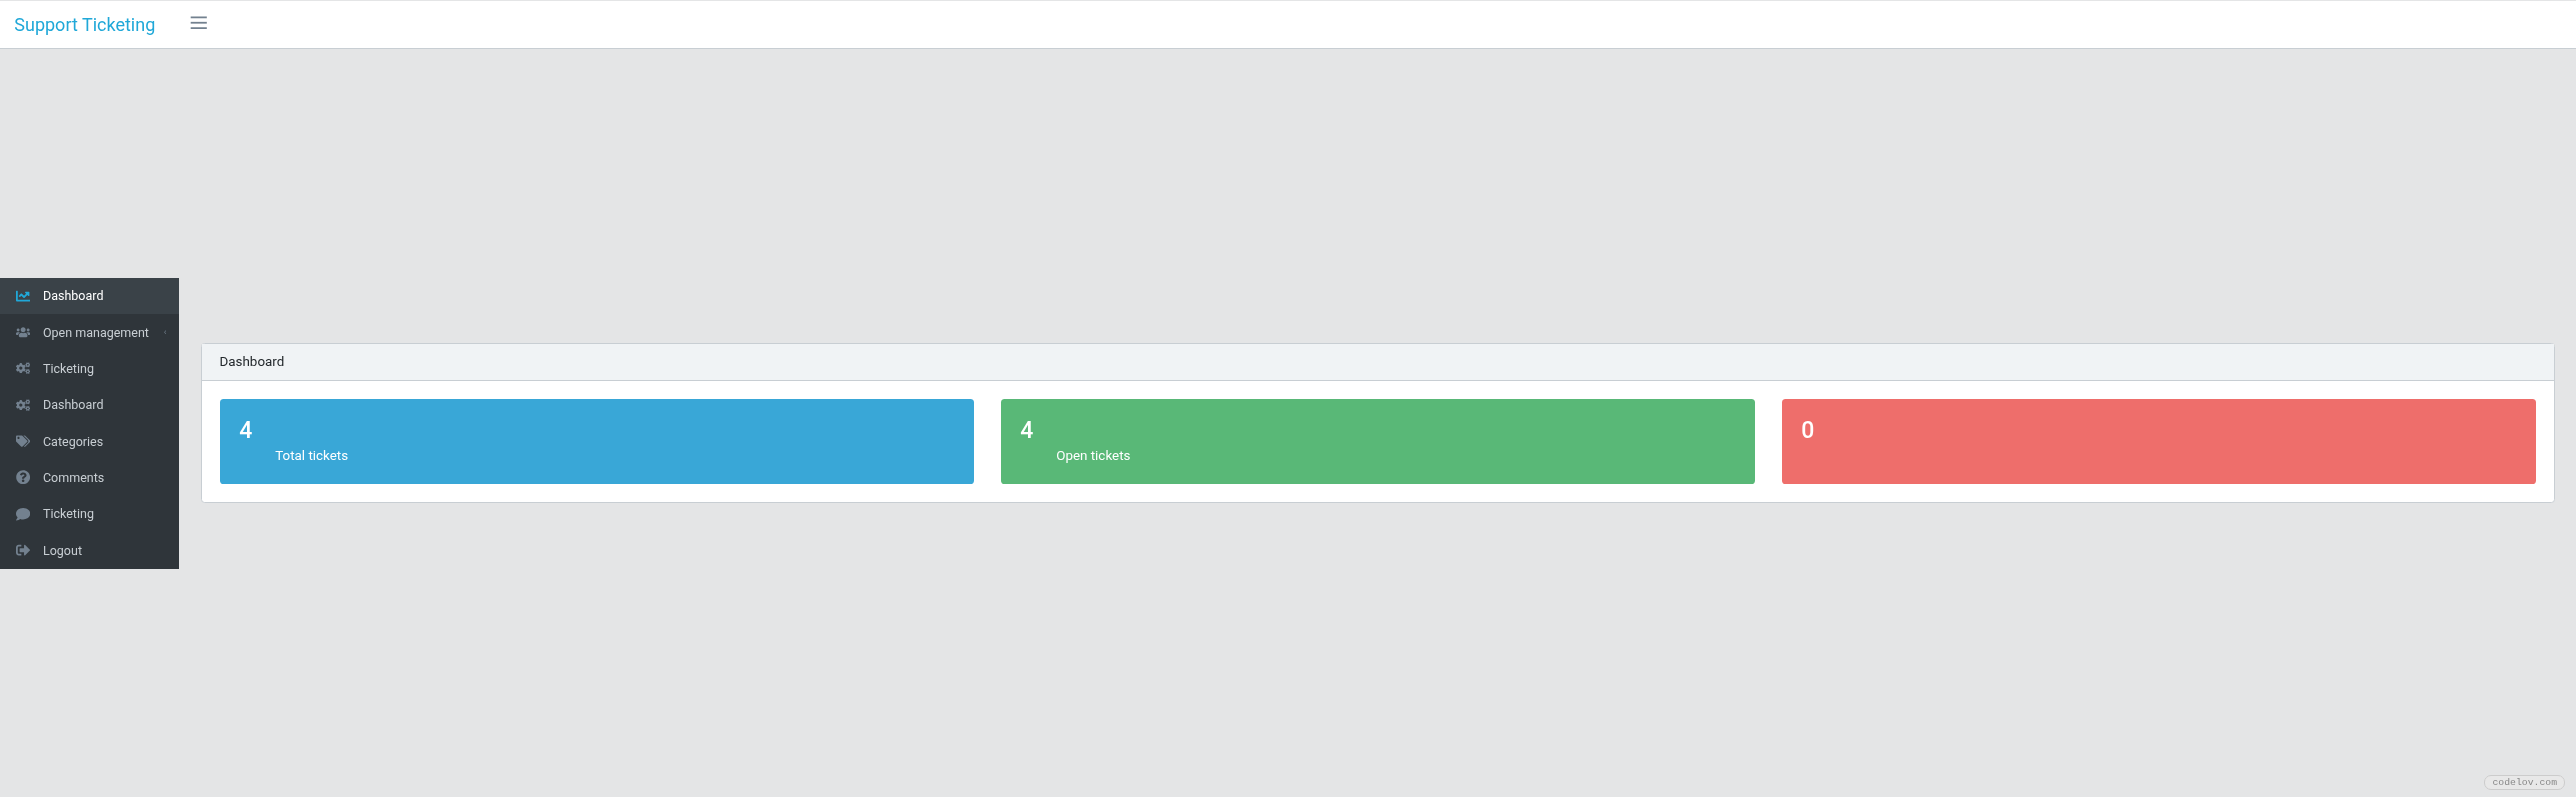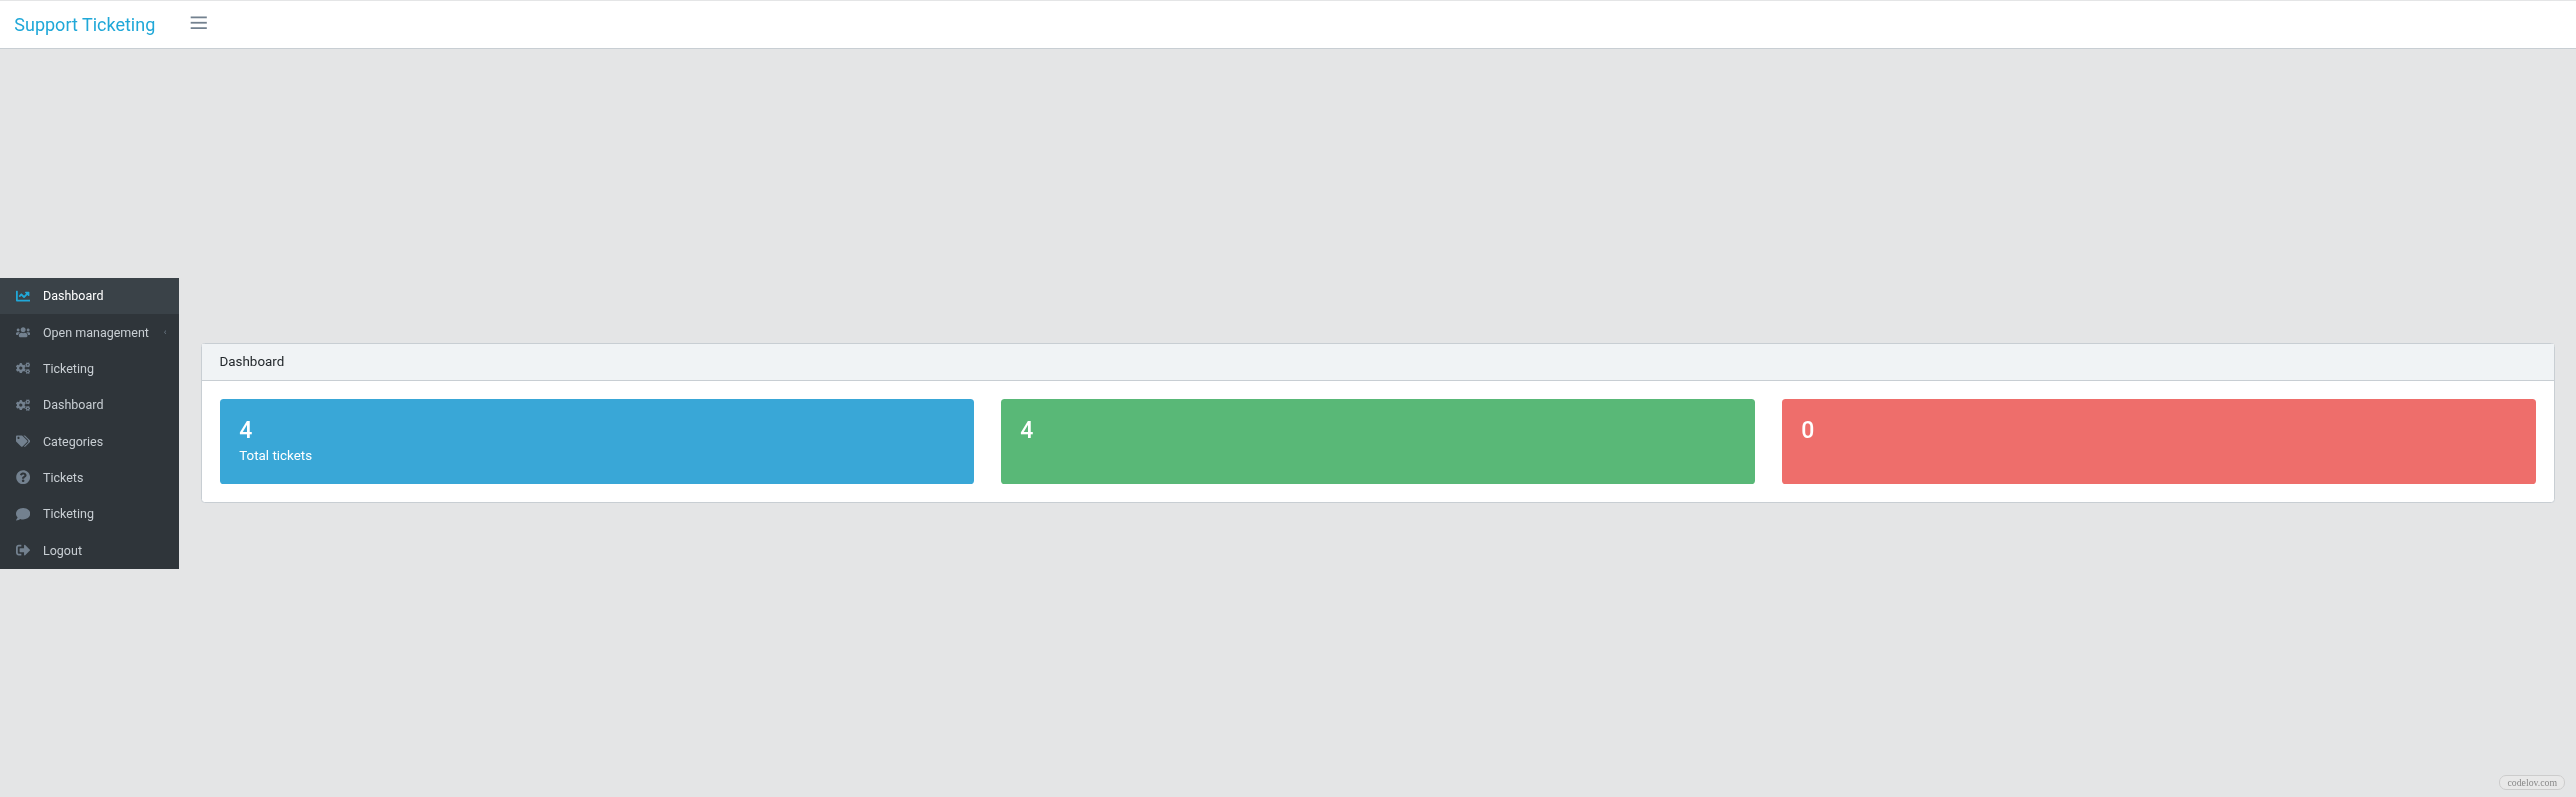--- a/index.html
+++ b/index.html
@@ -115,32 +115,33 @@
     .stat-card.green { background: #59b877; }
     .stat-card.red { background: #ee6e6b; }
     .stat-value {
       font-size: 23px;
       font-weight: 500;
       margin-bottom: 3.6px;
     }
     .stat-label {
       font-size: 13.4px;
       font-weight: 400;
+      margin-left: 36px;
     }
     .watermark {
       position: fixed;
       bottom: 7.2px;
       right: 10.7px;
       background: #e8e8e8;
       border: 0.9px solid #ccc;
       border-radius: 7px;
       padding: 0.9px 7.2px;
       font-size: 9.8px;
       color: #888;
-      font-family: Liberation Serif, serif;
+      font-family: Liberation Mono, monospace;
     }
     .icon svg {
       width: 14.3px;
       height: 14.3px;
     }
   </style>
 </head>
 <body>
 
 <div class="topbar">
@@ -199,21 +200,21 @@
             </svg>
           </span>
           <span>Categories</span>
         </li>
         <li class="nav-item">
           <span class="icon">
             <svg viewBox="0 0 512 512" fill="currentColor">
               <path d="M504 256c0 136.997-111.043 248-248 248S8 392.997 8 256C8 119.083 119.043 8 256 8s248 111.083 248 248zM262.655 90c-54.497 0-89.255 22.957-116.549 63.758-3.536 5.286-2.353 12.415 2.715 16.258l34.699 26.31c5.205 3.947 12.621 3.008 16.665-2.122 17.864-22.658 30.113-35.797 57.303-35.797 20.429 0 45.698 13.148 45.698 32.958 0 14.976-12.363 22.667-32.534 33.976C247.128 238.528 216 254.941 216 296v4c0 6.627 5.373 12 12 12h56c6.627 0 12-5.373 12-12v-1.333c0-28.462 83.186-29.647 83.186-106.667 0-58.002-60.165-102-116.531-102zM256 338c-25.365 0-46 20.635-46 46 0 25.364 20.635 46 46 46s46-20.636 46-46c0-25.365-20.635-46-46-46z"></path>
             </svg>
           </span>
-          <span>Tickets</span>
+          <span>Comments</span>
         </li>
         <li class="nav-item">
           <span class="icon">
             <svg viewBox="0 0 512 512" fill="currentColor">
               <path d="M256 32C114.6 32 0 125.1 0 240c0 49.6 21.4 95 57 130.7C44.5 421.1 2.7 466 2.2 466.5c-2.2 2.3-2.8 5.7-1.5 8.7S4.8 480 8 480c66.3 0 116-31.8 140.6-51.4 32.7 12.3 69 19.4 107.4 19.4 141.4 0 256-93.1 256-208S397.4 32 256 32z"></path>
             </svg>
           </span>
           <span>Ticketing</span>
         </li>
         <li class="nav-item">
@@ -233,20 +234,21 @@
         <span>Dashboard</span>
       </div>
       <div class="card-body">
         <div class="stats-row" id="stats-row">
             <div class="stat-card blue">
               <div class="stat-value">4</div>
               <div class="stat-label">Total tickets</div>
             </div>
             <div class="stat-card green">
               <div class="stat-value">4</div>
+              <div class="stat-label">Open tickets</div>
             </div>
             <div class="stat-card red">
               <div class="stat-value">0</div>
             </div>
           </div>
       </div>
     </div>
   </main>
 </div>
 

